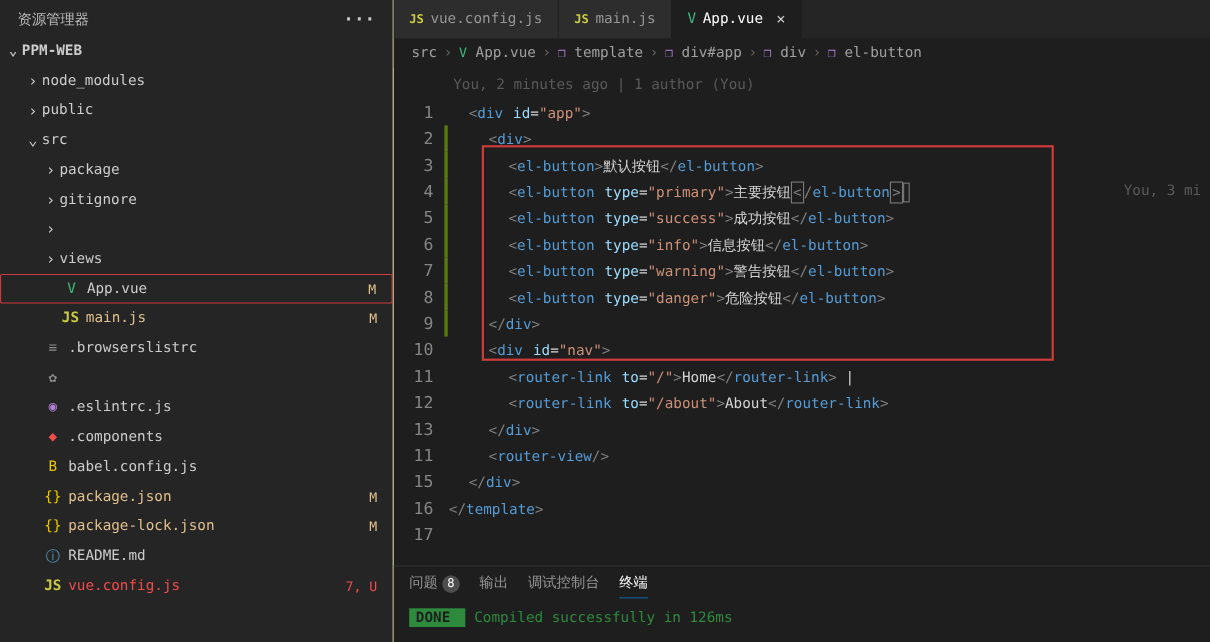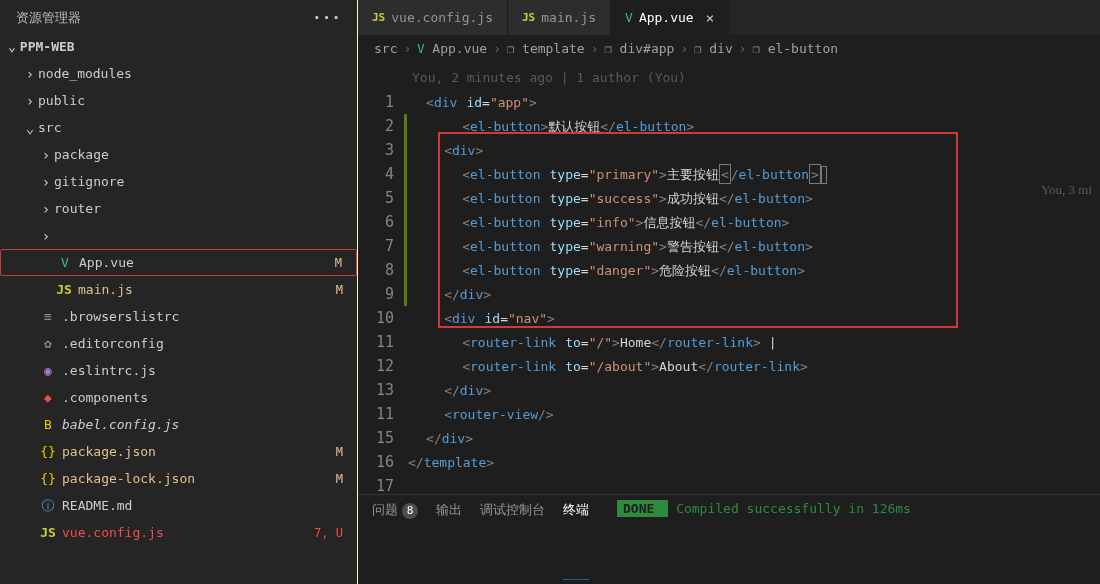--- a/index.html
+++ b/index.html
@@ -36,32 +36,32 @@
 .codeline{height:24px;line-height:24px;white-space:pre;font-size:15px;position:relative;}
 .blame{color:#5a5a5a;font-size:13px;padding-left:10px;}
 .tag{color:#808080;}
 .el{color:#569cd6;}
 .attr{color:#9cdcfe;}
 .str{color:#ce9178;}
 .txt{color:#d4d4d4;}
 .hl-box{position:absolute;border:2px solid #ce3b3b;pointer-events:none;}
 .cursor-box{display:inline-block;border:1px solid #7a7a7a;padding:0 1px;line-height:20px;height:20px;}
 .eol-box{display:inline-block;border:1px solid #7a7a7a;width:6px;height:18px;vertical-align:middle;}
-.panel{height:90px;border-top:1px solid #333;background:#1e1e1e;display:flex;flex-direction:row;}
+.panel{height:70px;border-top:1px solid #333;background:#1e1e1e;display:flex;flex-direction:column;}
 .panel-tabs{display:flex;gap:18px;padding:6px 14px 4px 14px;color:#969696;font-size:12px;}
 .ptab{cursor:pointer;padding-bottom:4px;}
 .ptab.active{color:#ffffff;border-bottom:1px solid #0e639c;}
 .badge{display:inline-block;background:#4d4d4d;color:#fff;border-radius:10px;min-width:16px;height:16px;line-height:16px;text-align:center;font-size:11px;margin-left:4px;padding:0 4px;}
 .term{padding:6px 14px;font-family:Consolas,monospace;}
 .done-badge{background:#2e8b3e;color:#1e1e1e;padding:1px 6px;font-weight:bold;}
 .vue-icon{display:inline-block;color:#41b883;}
 .js-icon{color:#cbcb41;font-weight:bold;font-size:11px;}
 .folder-chev{color:#cccccc;}
 .cube{color:#b180d7;}
-.line-blame{position:absolute;right:8px;top:16px;color:#5a5a5a;font-size:13px;font-family:Liberation Serif, serif;}
+.line-blame{position:absolute;right:8px;top:0;color:#5a5a5a;font-size:13px;}
 .change-bar{position:absolute;left:-4px;top:0;width:3px;height:24px;background:#587c0c;}
 </style>
 </head>
 <body>
 
 <div class="sidebar">
   <div class="sb-header">
     <span>资源管理器</span>
     <span class="dots">···</span>
   </div>
@@ -86,24 +86,24 @@
       <div class="tree-item" style="padding-left: 38px;">
         <span class="chev">›</span>
         <span class="label " style="">package</span>
       </div>
       <div class="tree-item" style="padding-left: 38px;">
         <span class="chev">›</span>
         <span class="label " style="">gitignore</span>
       </div>
       <div class="tree-item" style="padding-left: 38px;">
         <span class="chev">›</span>
-        <span class="label " style="">router</span>
-      </div>
-      <div class="tree-item" style="padding-left: 38px;">
-        <span class="chev">›</span>
+      </div>
+      <div class="tree-item" style="padding-left: 38px;">
+        <span class="chev">›</span>
+        <span class="label " style="">views</span>
       </div>
       <div class="tree-item red-box" style="padding-left: 38px;">
         <span class="chev"></span>
         <span class="icon vue-icon">V</span>
         <span class="label " style="">App.vue</span>
         <span class="status orange">M</span>
       </div>
       <div class="tree-item" style="padding-left: 38px;">
         <span class="chev"></span>
         <span class="icon js-icon">JS</span>
@@ -111,36 +111,35 @@
         <span class="status orange">M</span>
       </div>
       <div class="tree-item" style="padding-left: 22px;">
         <span class="chev"></span>
         <span class="icon gray">≡</span>
         <span class="label " style="">.browserslistrc</span>
       </div>
       <div class="tree-item" style="padding-left: 22px;">
         <span class="chev"></span>
         <span class="icon gray">✿</span>
-        <span class="label " style="">.editorconfig</span>
       </div>
       <div class="tree-item" style="padding-left: 22px;">
         <span class="chev"></span>
         <span class="icon purple">◉</span>
         <span class="label " style="">.eslintrc.js</span>
       </div>
       <div class="tree-item" style="padding-left: 22px;">
         <span class="chev"></span>
         <span class="icon red">◆</span>
         <span class="label " style="">.components</span>
       </div>
       <div class="tree-item" style="padding-left: 22px;">
         <span class="chev"></span>
         <span class="icon yellow">B</span>
-        <span class="label " style="font-style:italic;">babel.config.js</span>
+        <span class="label " style="">babel.config.js</span>
       </div>
       <div class="tree-item" style="padding-left: 22px;">
         <span class="chev"></span>
         <span class="icon yellow">{}</span>
         <span class="label orange" style="">package.json</span>
         <span class="status orange">M</span>
       </div>
       <div class="tree-item" style="padding-left: 22px;">
         <span class="chev"></span>
         <span class="icon yellow">{}</span>
@@ -208,22 +207,22 @@
         <div class="line">12</div>
         <div class="line">13</div>
         <div class="line">11</div>
         <div class="line">15</div>
         <div class="line">16</div>
         <div class="line">17</div>
       </div>
     <div class="code" id="code">
         <div class="line blame" style="padding-left: 4px;">You, 2 minutes ago | 1 author (You)</div>
         <div class="codeline">  <span class="tag">&lt;</span><span class="el">div</span> <span class="attr">id</span><span class="txt">=</span><span class="str">"app"</span><span class="tag">&gt;</span></div>
+        <div class="codeline"><span class="change-bar"></span>    <span class="tag">&lt;</span><span class="el">div</span><span class="tag">&gt;</span></div>
         <div class="codeline"><span class="change-bar"></span>      <span class="tag">&lt;</span><span class="el">el-button</span><span class="tag">&gt;</span><span class="txt">默认按钮</span><span class="tag">&lt;/</span><span class="el">el-button</span><span class="tag">&gt;</span></div>
-        <div class="codeline"><span class="change-bar"></span>    <span class="tag">&lt;</span><span class="el">div</span><span class="tag">&gt;</span></div>
         <div class="codeline"><span class="change-bar"></span>      <span class="tag">&lt;</span><span class="el">el-button</span> <span class="attr">type</span><span class="txt">=</span><span class="str">"primary"</span><span class="tag">&gt;</span><span class="txt">主要按钮</span><span class="cursor-box"><span class="tag">&lt;</span></span><span class="tag">/</span><span class="el">el-button</span><span class="cursor-box"><span class="tag">&gt;</span></span><span class="eol-box"></span><span class="line-blame">You, 3 mi</span></div>
         <div class="codeline"><span class="change-bar"></span>      <span class="tag">&lt;</span><span class="el">el-button</span> <span class="attr">type</span><span class="txt">=</span><span class="str">"success"</span><span class="tag">&gt;</span><span class="txt">成功按钮</span><span class="tag">&lt;/</span><span class="el">el-button</span><span class="tag">&gt;</span></div>
         <div class="codeline"><span class="change-bar"></span>      <span class="tag">&lt;</span><span class="el">el-button</span> <span class="attr">type</span><span class="txt">=</span><span class="str">"info"</span><span class="tag">&gt;</span><span class="txt">信息按钮</span><span class="tag">&lt;/</span><span class="el">el-button</span><span class="tag">&gt;</span></div>
         <div class="codeline"><span class="change-bar"></span>      <span class="tag">&lt;</span><span class="el">el-button</span> <span class="attr">type</span><span class="txt">=</span><span class="str">"warning"</span><span class="tag">&gt;</span><span class="txt">警告按钮</span><span class="tag">&lt;/</span><span class="el">el-button</span><span class="tag">&gt;</span></div>
         <div class="codeline"><span class="change-bar"></span>      <span class="tag">&lt;</span><span class="el">el-button</span> <span class="attr">type</span><span class="txt">=</span><span class="str">"danger"</span><span class="tag">&gt;</span><span class="txt">危险按钮</span><span class="tag">&lt;/</span><span class="el">el-button</span><span class="tag">&gt;</span></div>
         <div class="codeline"><span class="change-bar"></span>    <span class="tag">&lt;/</span><span class="el">div</span><span class="tag">&gt;</span></div>
         <div class="codeline">    <span class="tag">&lt;</span><span class="el">div</span> <span class="attr">id</span><span class="txt">=</span><span class="str">"nav"</span><span class="tag">&gt;</span></div>
         <div class="codeline">      <span class="tag">&lt;</span><span class="el">router-link</span> <span class="attr">to</span><span class="txt">=</span><span class="str">"/"</span><span class="tag">&gt;</span><span class="txt">Home</span><span class="tag">&lt;/</span><span class="el">router-link</span><span class="tag">&gt;</span><span class="txt"> |</span></div>
         <div class="codeline">      <span class="tag">&lt;</span><span class="el">router-link</span> <span class="attr">to</span><span class="txt">=</span><span class="str">"/about"</span><span class="tag">&gt;</span><span class="txt">About</span><span class="tag">&lt;/</span><span class="el">router-link</span><span class="tag">&gt;</span></div>
         <div class="codeline">    <span class="tag">&lt;/</span><span class="el">div</span><span class="tag">&gt;</span></div>

